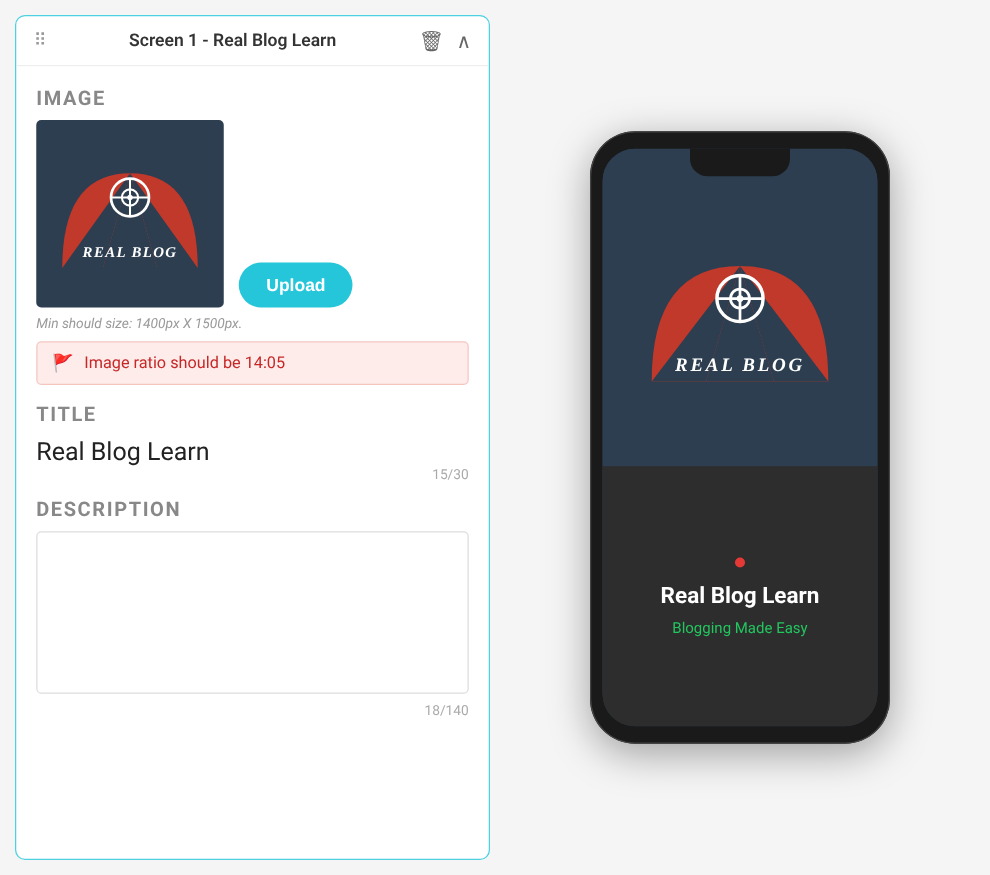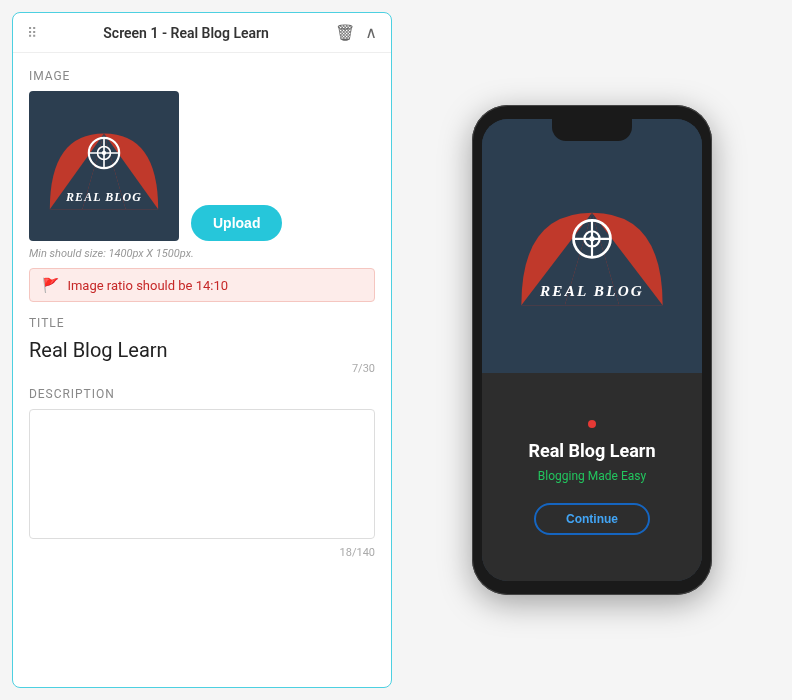--- a/index.html
+++ b/index.html
@@ -58,22 +58,22 @@
       font-size: 16px;
     }
 
     .panel-content {
       padding: 16px;
       overflow-y: auto;
       flex: 1;
     }
 
     .section-label {
-      font-size: 12px;
-      font-weight: 400;
+      font-size: 16px;
+      font-weight: 700;
       color: #888;
       letter-spacing: 0.08em;
       text-transform: uppercase;
       margin-bottom: 8px;
     }
 
     
     .image-section {
       margin-bottom: 12px;
     }
@@ -336,28 +336,28 @@
 
               <text x="60" y="82" text-anchor="middle" font-family="Georgia, serif" font-size="11" font-style="italic" font-weight="bold" fill="#fff" letter-spacing="1">REAL BLOG</text>
             </svg>
           </div>
         </div>
         <button class="upload-btn">Upload</button>
       </div>
       <div class="min-size-text">Min should size: 1400px X 1500px.</div>
       <div class="error-banner">
         <span class="error-icon">🚩</span>
-        <span class="error-text">Image ratio should be 14:10</span>
+        <span class="error-text">Image ratio should be 14:05</span>
       </div>
     </div>
 
     <div class="title-section">
       <div class="section-label">TITLE</div>
       <div class="title-value">Real Blog Learn</div>
-      <div class="char-count">7/30</div>
+      <div class="char-count">15/30</div>
     </div>
 
     <div class="description-section">
       <div class="section-label">DESCRIPTION</div>
       <textarea class="description-textarea" style=""></textarea>
       <div class="desc-char-count">18/140</div>
     </div>
 
   </div>
 </div>
@@ -387,18 +387,17 @@
 
             <text x="70" y="97" text-anchor="middle" font-family="Georgia, serif" font-size="14" font-style="italic" font-weight="bold" fill="#fff" letter-spacing="2">REAL BLOG</text>
           </svg>
         </div>
       </div>
 
       <div class="phone-bottom-section">
         <div class="phone-dot-indicator"></div>
         <div class="phone-app-title">Real Blog Learn</div>
         <div class="phone-app-subtitle">Blogging Made Easy</div>
-        <button class="phone-continue-btn">Continue</button>
       </div>
 
     </div>
   </div>
 </div>
 
 </body></html>

